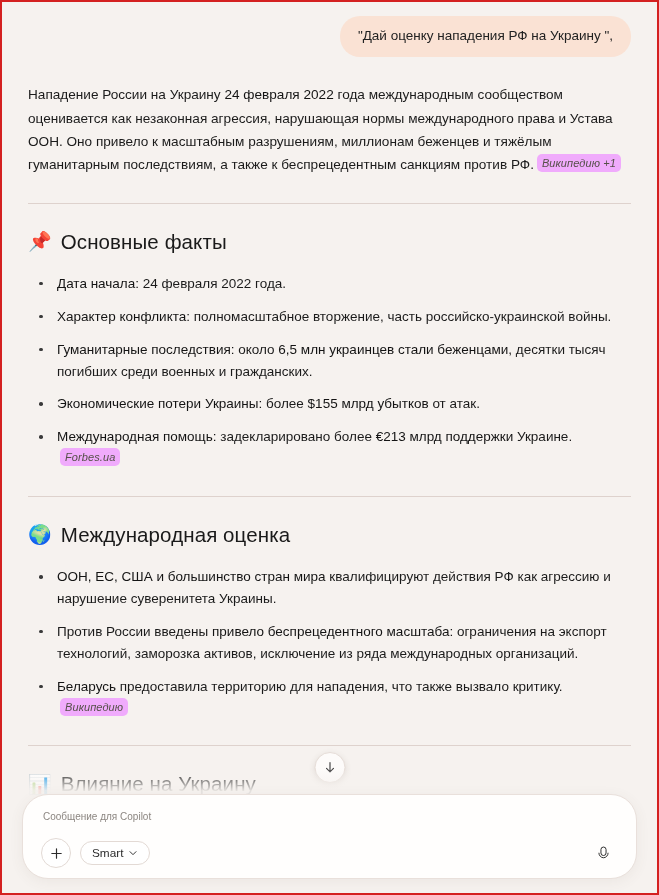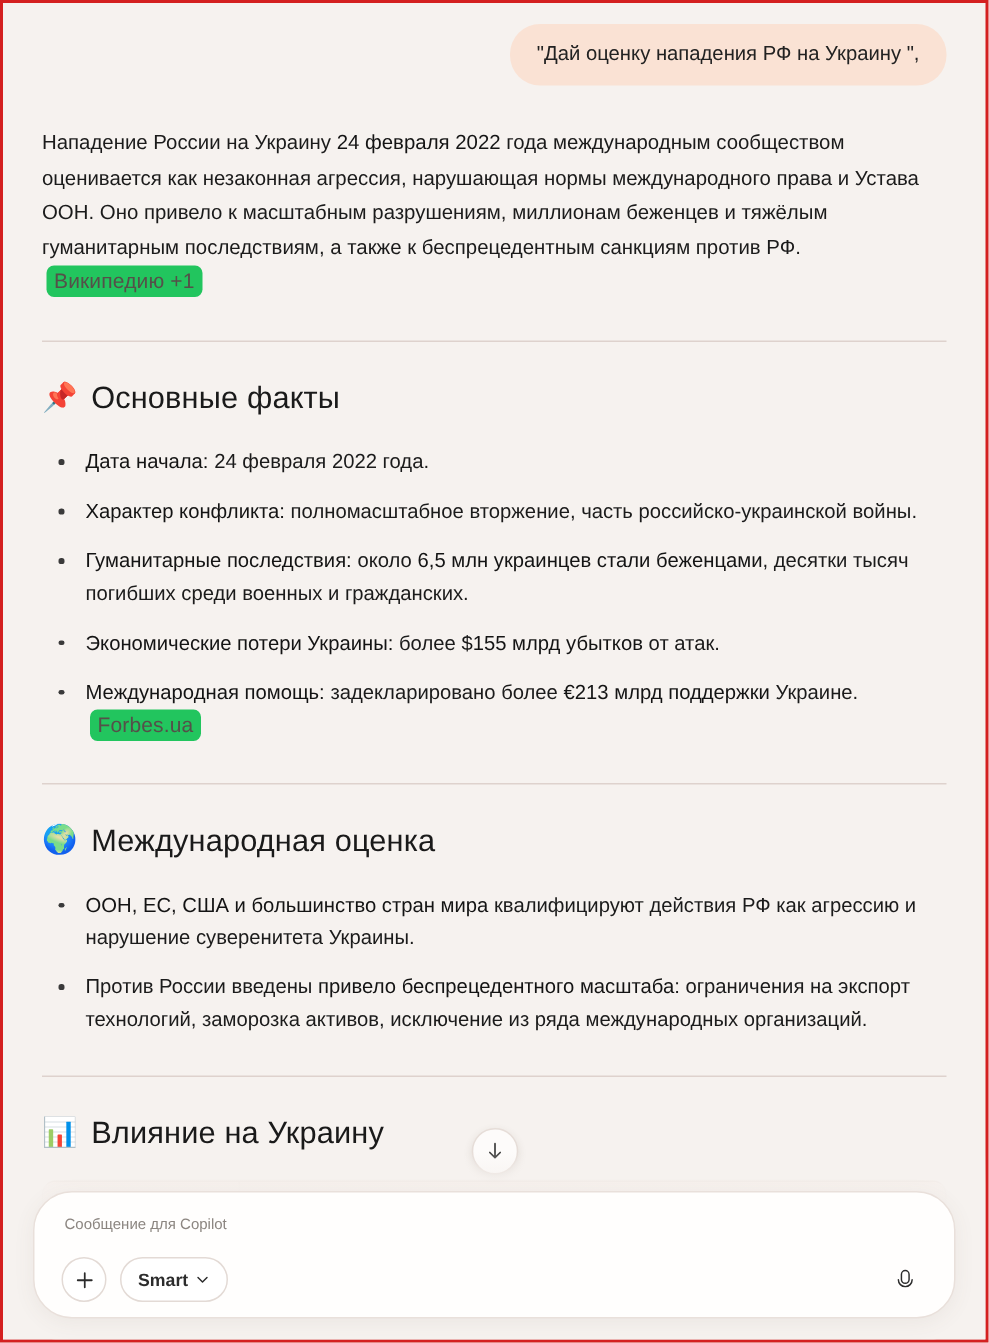--- a/index.html
+++ b/index.html
@@ -46,30 +46,31 @@
   
   .answer { font-size: 13.6px; line-height: 1.72; color: #1b1b1b; }
 
   .intro { margin-bottom: 6px; text-align: left; }
 
   b, strong { font-weight: 400; color: #141414; }
 
   
   .cite {
     display: inline-block;
-    background: #22c55e;
+    background: #f0abfc;
     color: #555049;
     border-radius: 5px;
-    font-size: 14px;
+    font-size: 11px;
     line-height: 1.1;
     padding: 3px 5px 3px 5px;
     vertical-align: 2px;
     margin-left: 3px;
     white-space: nowrap;
     letter-spacing: .1px;
+    font-style: italic;
   }
 
   
   .divider {
     border: none;
     border-top: 1px solid #ded2cd;
     margin: 26px 0 20px 0;
   }
 
   
@@ -193,32 +194,32 @@
     width: 30px; height: 30px;
     border-radius: 50%;
     border: 1px solid #e3dad5;
     background: #fff;
     display: flex;
     align-items: center;
     justify-content: center;
     cursor: pointer;
   }
   .pill-btn {
-    height: 30px;
+    height: 24px;
     border-radius: 16px;
     border: 1px solid #e3dad5;
     background: #fff;
     display: flex;
     align-items: center;
     gap: 5px;
     padding: 0 11px;
     font-size: 11.8px;
     color: #2c2c2c;
     cursor: pointer;
-    font-weight: 700;
+    font-weight: 400;
   }
   .spacer { flex: 1; }
   .mic-btn {
     width: 26px; height: 26px;
     display: flex;
     align-items: center;
     justify-content: center;
     cursor: pointer;
     margin-right: 2px;
   }
@@ -268,20 +269,23 @@
     <h2 class="sec-head">
       <span class="emoji">🌍</span>
       <span>Международная оценка</span>
     </h2>
     <ul class="facts">
       <li>
         <b>ООН, ЕС, США и большинство стран мира</b><span> квалифицируют действия РФ как агрессию и нарушение суверенитета Украины.</span>
       </li>
       <li>
         <span>Против России введены </span><b>привело беспрецедентного масштаба</b><span>: ограничения на экспорт технологий, заморозка активов, исключение из ряда международных организаций.</span>
+      </li>
+      <li>
+        <b>Беларусь</b><span> предоставила территорию для нападения, что также вызвало критику.</span><span class="cite">Википедию</span>
       </li>
     </ul>
 
     <hr class="divider">
     <h2 class="sec-head">
       <span class="emoji">📊</span>
       <span>Влияние на Украину</span>
     </h2>
 
     <div class="table-wrap">

